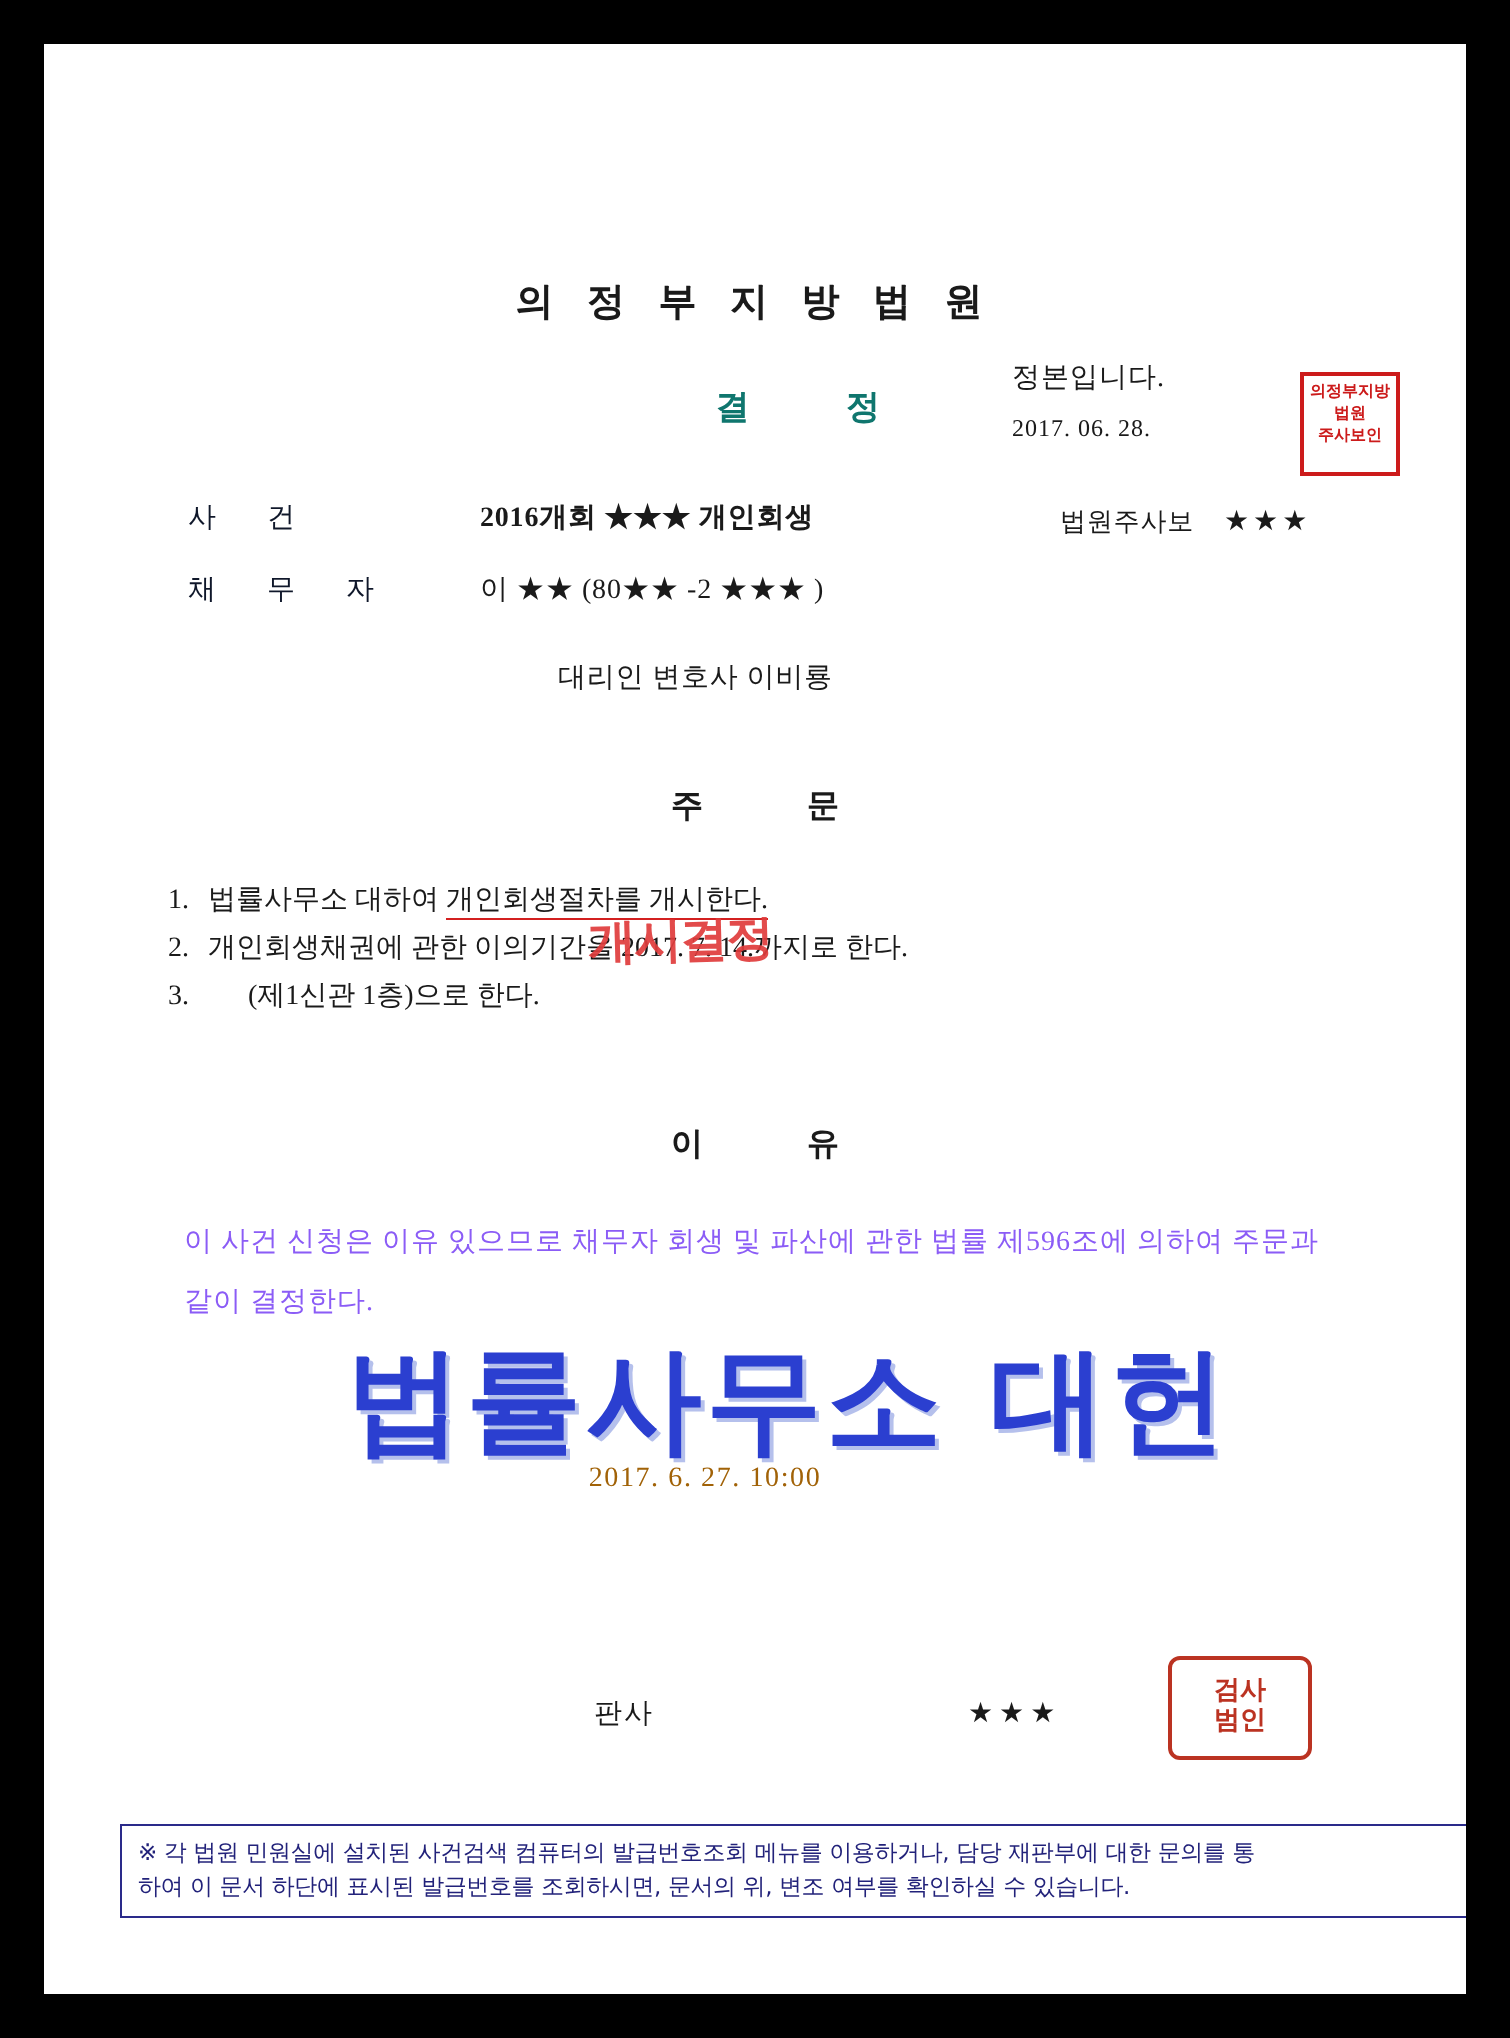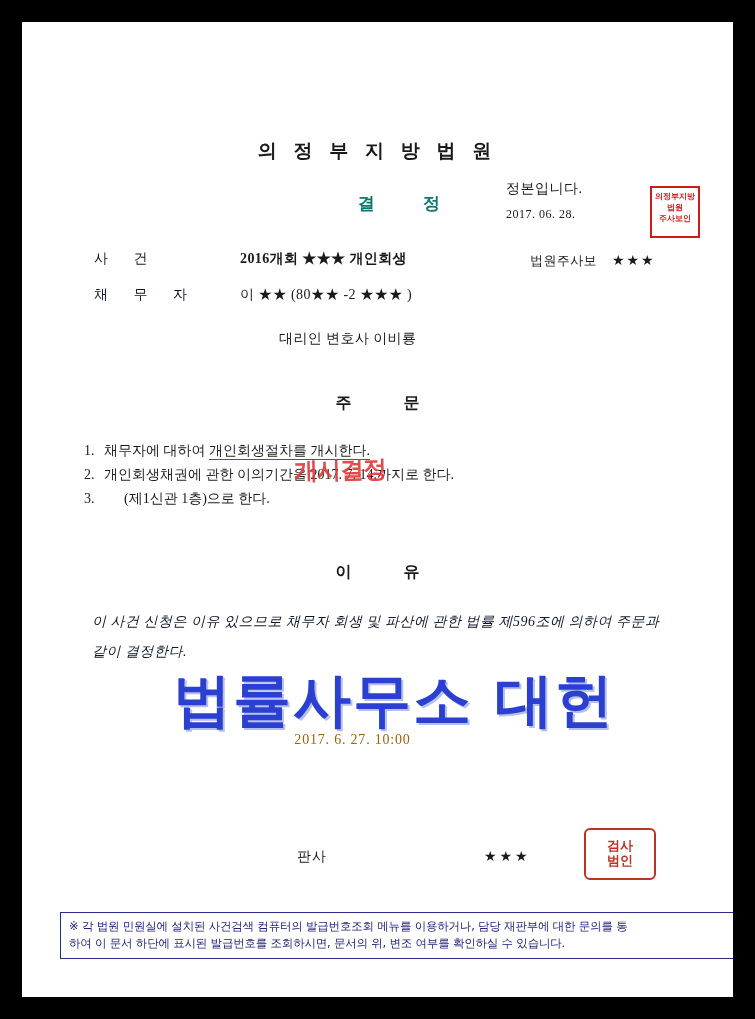--- a/index.html
+++ b/index.html
@@ -164,23 +164,22 @@
   }
 
   
   .reason-body {
     position: absolute;
     left: 70px;
     top: 585px;
     width: 580px;
     font-size: 14px;
     line-height: 30px;
-    color: #0f172a;
+    color: #8b5cf6;
     letter-spacing: 0.5px;
-    font-style: italic;
   }
 
   
   .watermark {
     position: absolute;
     left: 92px;
     top: 640px;
     width: 560px;
     text-align: center;
     font-size: 58px;
@@ -280,21 +279,21 @@
 
   <div class="field-label" id="lbl-debtor">채  무  자</div>
   <div class="field-value" id="val-debtor1">이 ★★ (80★★ -2 ★★★ )</div>
   <div class="field-value" id="val-debtor3">대리인 변호사 이비룡</div>
 
   <div class="section-heading" id="heading-main">주        문</div>
 
   <div class="order-list">
     <div class="order-item">
       <span class="order-num">1.</span>
-      <span>채무자에 대하여 </span><span class="underline-red">개인회생절차를 개시한다.</span>
+      <span>법률사무소 대하여 </span><span class="underline-red">개인회생절차를 개시한다.</span>
     </div>
     <div class="order-item">
       <span class="order-num">2.</span>
       <span>개인회생채권에 관한 이의기간을 2017. 7. 14.까지로 한다.</span>
     </div>
     <div class="order-item">
       <span class="order-num">3.</span>
       <div class="order-sub">(제1신관 1층)으로 한다.</div>
     </div>
   </div>

